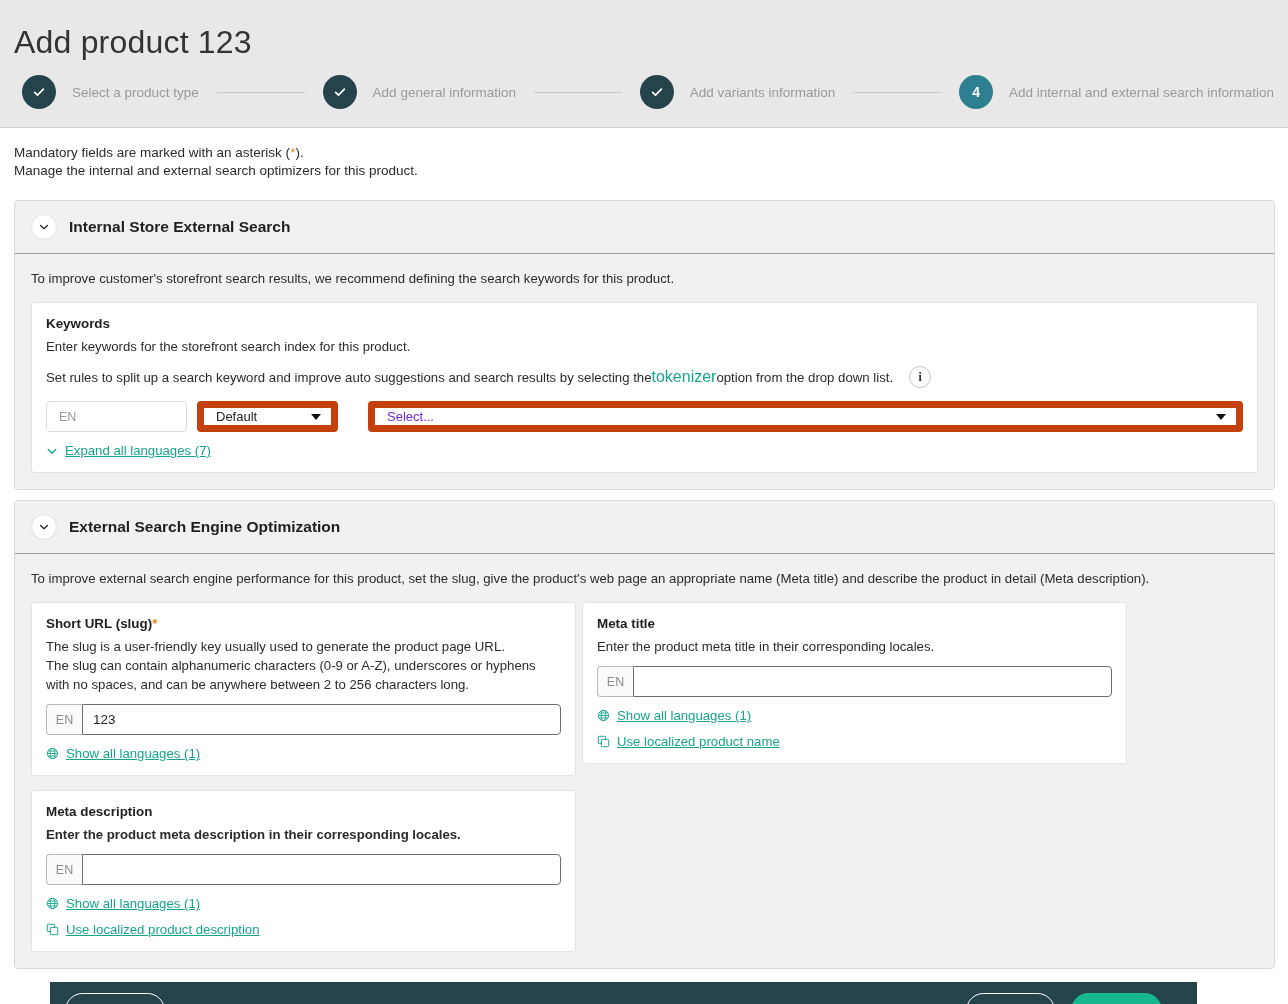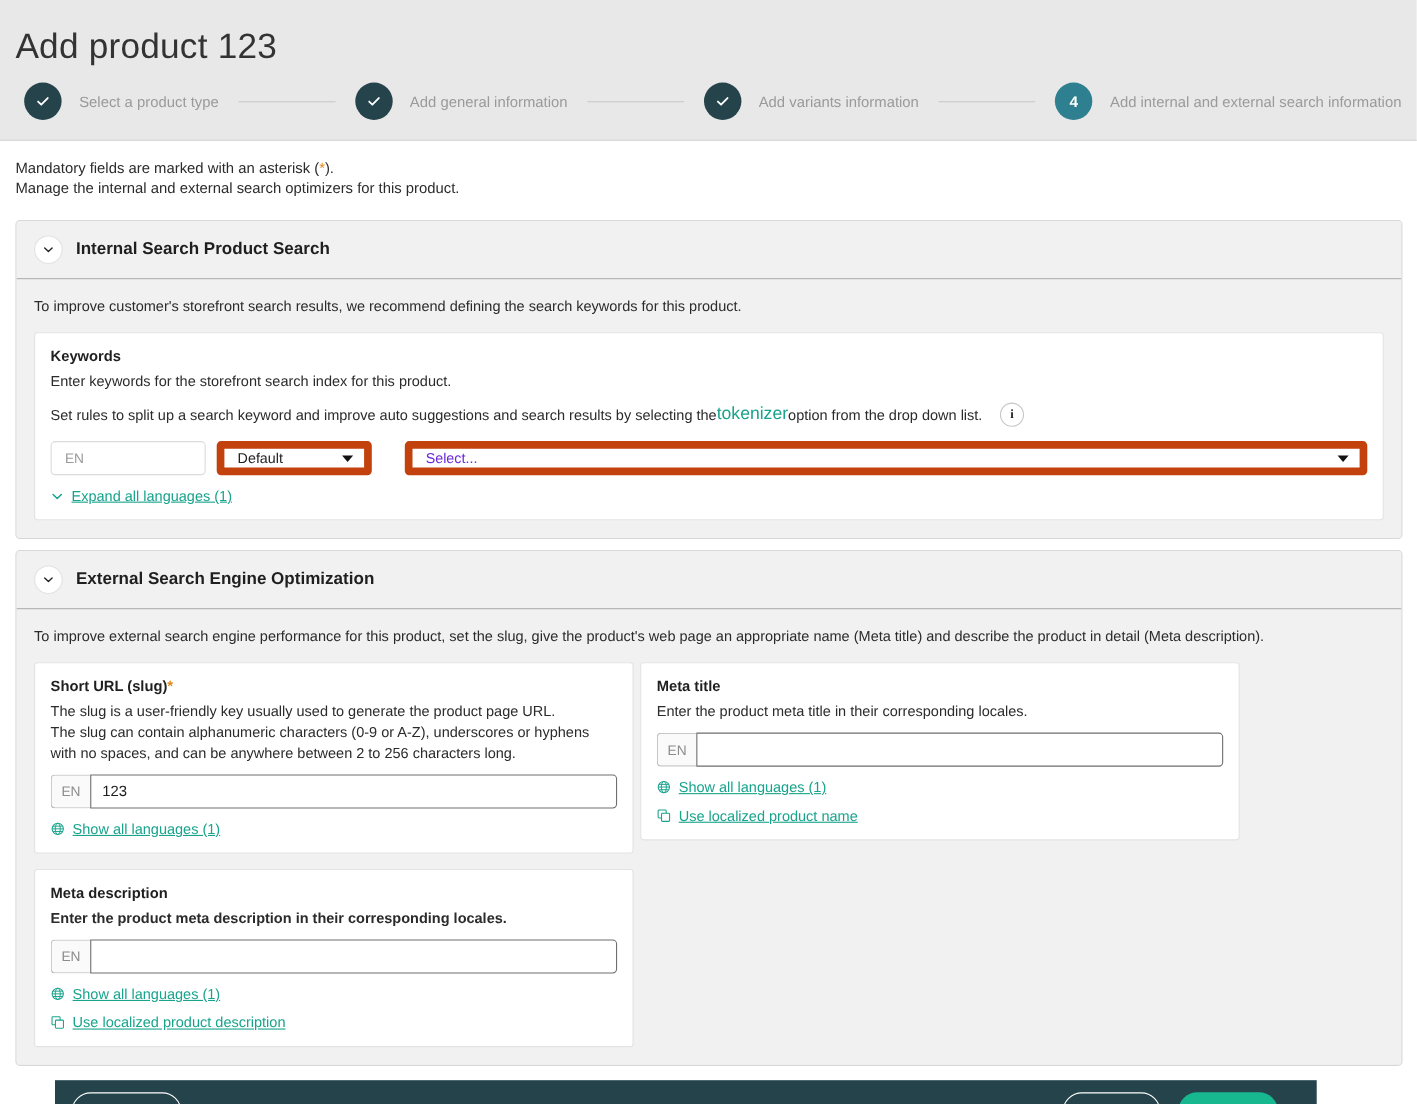--- a/index.html
+++ b/index.html
@@ -220,21 +220,21 @@
   <div>Manage the internal and external search optimizers for this product.</div>
 </div>
 
 <div class="panel">
   <div class="panel-header">
     <div class="chevron-btn">
       <svg viewBox="0 0 16 16" width="12" height="12">
         <path d="M3.5 6 L8 10.3 L12.5 6" fill="none" stroke="#1f1f1f" stroke-width="1.6" stroke-linecap="round" stroke-linejoin="round"></path>
       </svg>
     </div>
-    <div class="panel-title">Internal Search Product Search</div>
+    <div class="panel-title">Internal Store External Search</div>
   </div>
   <div class="panel-body">
     <div class="panel-note">To improve customer's storefront search results, we recommend defining the search keywords for this product.</div>
 
     <div class="card">
       <div class="card-title">Keywords</div>
       <div class="card-sub">Enter keywords for the storefront search index for this product.</div>
 
       <div class="rule-row">
         <span class="rule-text">Set rules to split up a search keyword and improve auto suggestions and search results by selecting the </span>
@@ -252,21 +252,21 @@
         <div class="select-box wide">
           <span>Select...</span>
           <span class="caret"></span>
         </div>
       </div>
 
       <a class="inline-link" href="#">
         <svg class="chev-small" viewBox="0 0 16 16">
           <path d="M3 6 L8 11 L13 6" fill="none" stroke="#18a48c" stroke-width="1.8" stroke-linecap="round" stroke-linejoin="round"></path>
         </svg>
-        <span>Expand all languages (1)</span>
+        <span>Expand all languages (7)</span>
       </a>
     </div>
   </div>
 </div>
 
 <div class="panel">
   <div class="panel-header">
     <div class="chevron-btn">
       <svg viewBox="0 0 16 16" width="12" height="12">
         <path d="M3.5 6 L8 10.3 L12.5 6" fill="none" stroke="#1f1f1f" stroke-width="1.6" stroke-linecap="round" stroke-linejoin="round"></path>

